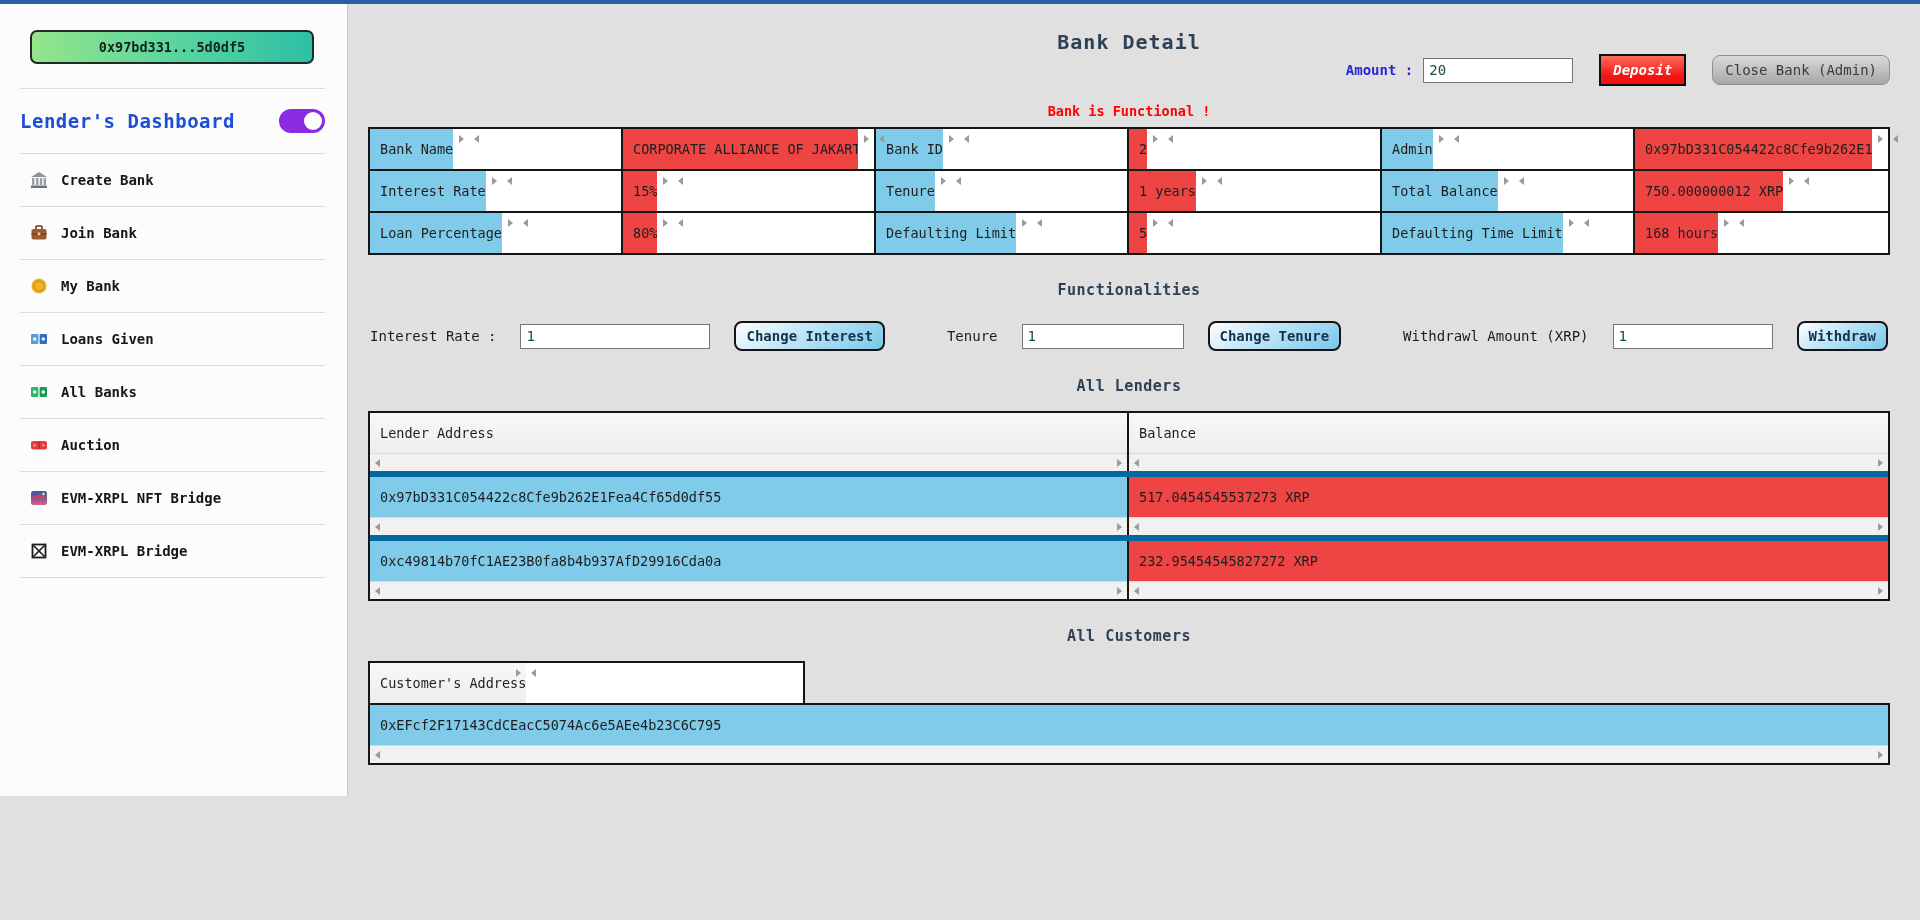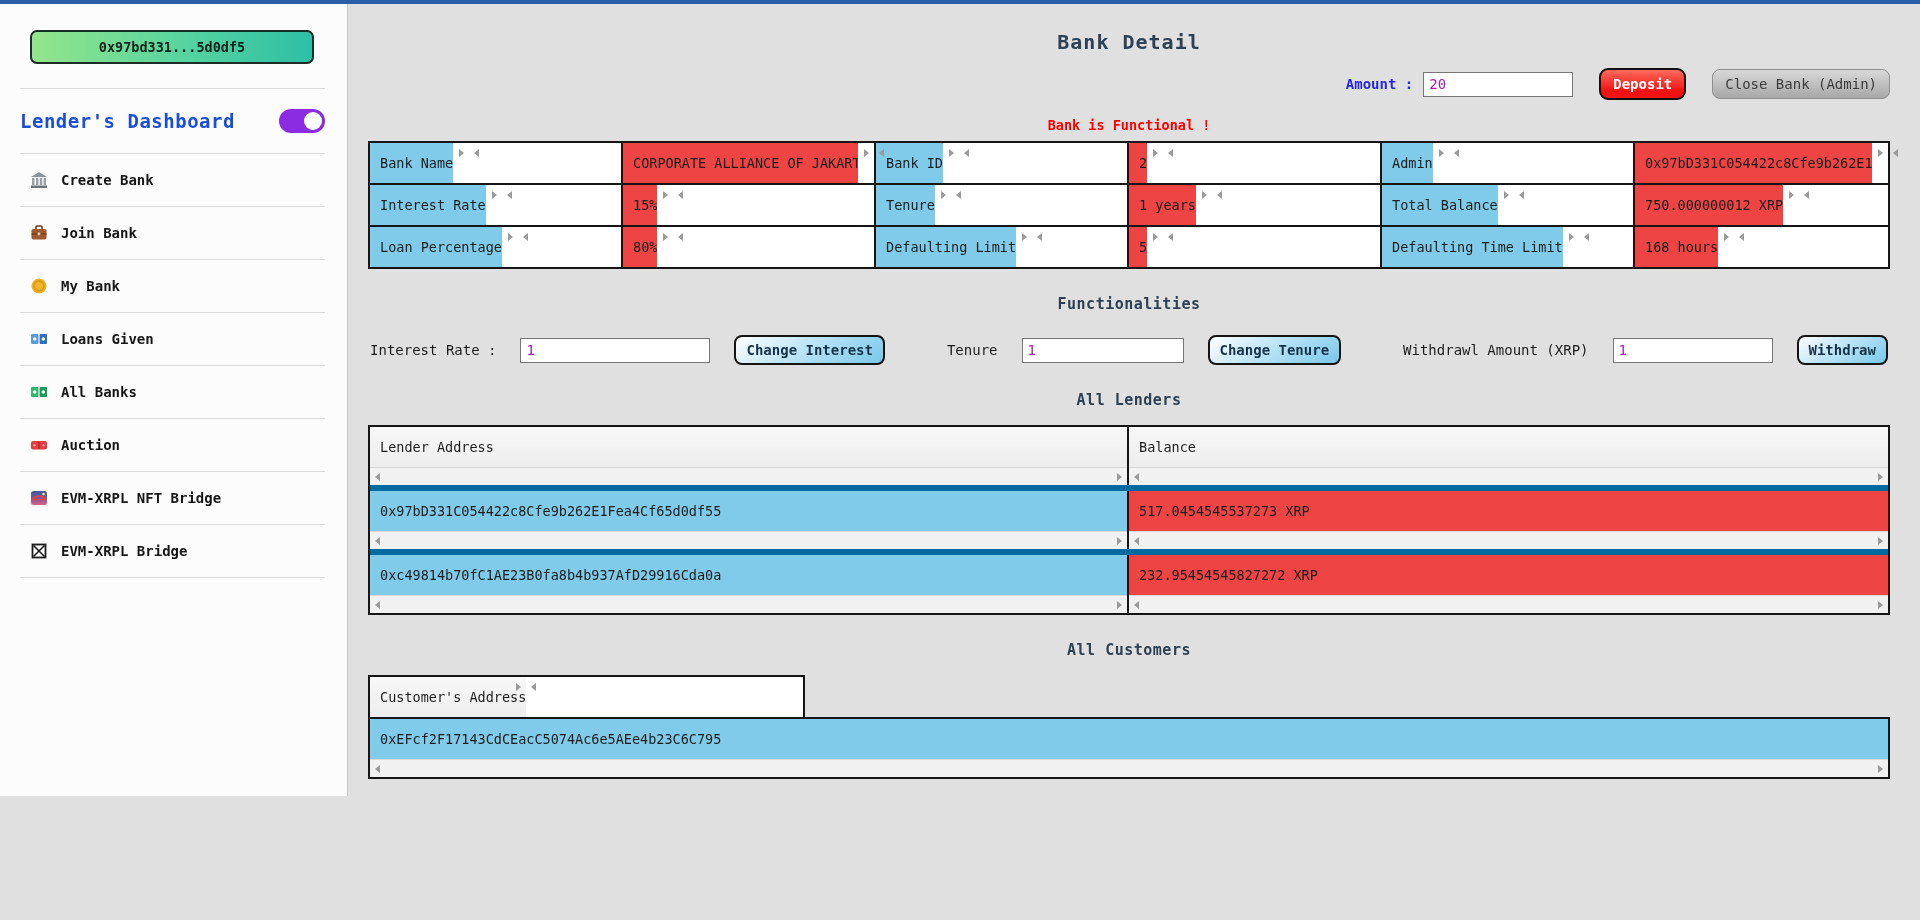--- a/index.html
+++ b/index.html
@@ -54,35 +54,35 @@
   .menu-icon svg { display:block; }
 
   
   .main { flex:1; padding:26px 30px 0 20px; overflow:hidden; }
   .page-title {
     text-align:center; color:#2e4154; font-size:20px; font-weight:bold;
     letter-spacing:1px;
   }
   .controls-top {
     display:flex; justify-content:flex-end; align-items:center;
-    gap:26px; margin-top:14px;
+    gap:26px; 
   }
   .amount-group { display:flex; align-items:center; gap:10px; }
   .amount-label { color:#2727d8; font-weight:bold; font-size:14px; }
   .txt-input {
     height:25px; border:1px solid #767676; background:#fff;
     font-family:"DejaVu Sans Mono", monospace; font-size:14px;
-    padding:0 5px; color:#a21caf;
+    padding:0 5px; color:#14532d;
   }
   .amount-input { width:150px; }
   .btn { font-family:"DejaVu Sans Mono", monospace; cursor:pointer; }
   .btn-red {
     background:linear-gradient(180deg,#ff6b5e 0%,#f21212 75%);
     color:#ffffff; font-weight:bold; font-size:14px;
-    border:2px solid #101010; border-radius:9px; padding:6px 12px;
+    border:2px solid #101010; border-radius:0; padding:6px 12px;font-style:italic;
   }
   .btn-gray {
     background:linear-gradient(180deg,#d9d9d9 0%,#a7a7a7 100%);
     color:#3c3c3c; font-size:14px;
     border:1px solid #8f8f8f; border-radius:8px; padding:6px 12px;
   }
   .btn-blue {
     background:linear-gradient(145deg,#ffffff 0%,#c3e7f8 40%,#79c8ea 100%);
     color:#16324a; font-weight:bold; font-size:14px;
     border:2px solid #141414; border-radius:8px; padding:5px 10px;

